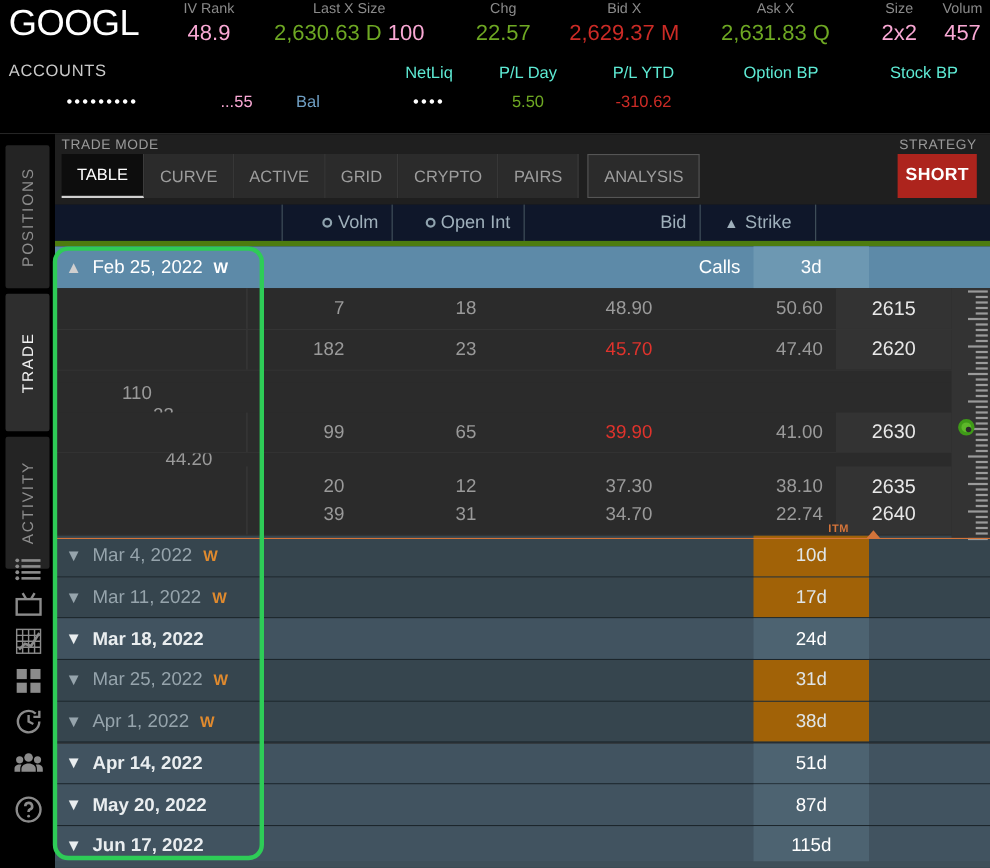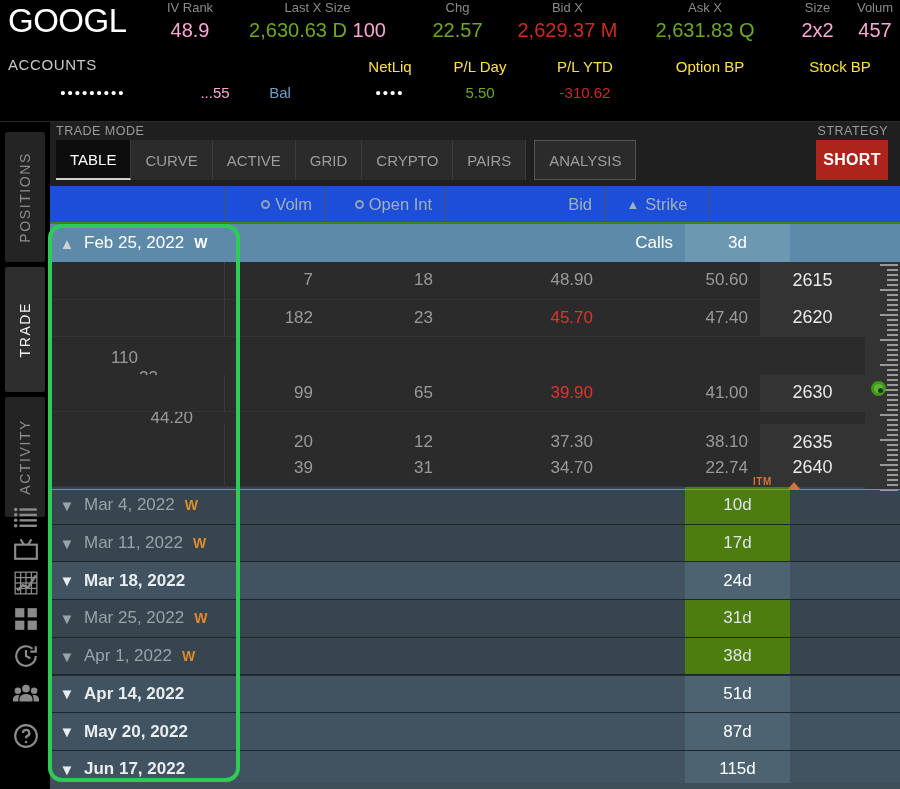--- a/index.html
+++ b/index.html
@@ -17,21 +17,21 @@
   .qcol { position:absolute; top:0; text-align:center; }
   .qlbl { font-size:13px; color:#8a8a8a; line-height:16px; white-space:nowrap; }
   .qval { font-size:20px; line-height:28px; white-space:nowrap; }
   .g { color:#6ea823; } .r { color:#cc2b26; } .gr { color:#f9a8d4; } .w { color:#cfcfcf; }
 
   
   .acct-bar { position:absolute; left:0; top:50px; width:900px; height:72px; background:#000;
               border-bottom:1px solid #2a2a2a; }
   .acct-lbl { position:absolute; left:8px; top:56px; font-size:15px; color:#c9c9c9; letter-spacing:0.6px; }
   .acol { position:absolute; text-align:center; }
-  .acol .h { font-size:15px; color:#fde047; line-height:22px; white-space:nowrap; }
+  .acol .h { font-size:15px; color:#5eead4; line-height:22px; white-space:nowrap; }
   .acol .v { font-size:15px; line-height:30px; white-space:nowrap; }
   .dots { letter-spacing:2px; color:#fff; font-size:15px; }
   .blue { color:#6f9fc4; }
 
   
   .rail { position:absolute; left:0; top:122px; width:50px; height:667px; background:#000; }
   .vtab { position:absolute; left:5px; width:40px; background:#242424; border-radius:2px;
           display:flex; align-items:center; justify-content:center; }
   .vtab span { writing-mode:vertical-rl; transform:rotate(180deg); font-size:14px;
                letter-spacing:1.6px; color:#8d8d8d; }
@@ -58,21 +58,21 @@
   .row { position:absolute; left:0; width:850px; display:flex; }
   .cell { display:flex; align-items:center; height:100%; font-size:17px; }
   .c-spacer { width:175px; }
   .c-volm   { width:100px; justify-content:flex-end; padding-right:12px; }
   .c-oi     { width:120px; justify-content:flex-end; padding-right:12px; }
   .c-bid    { width:160px; justify-content:flex-end; padding-right:12px; }
   .c-ask    { width:155px; justify-content:flex-end; padding-right:12px; }
   .c-strike { width:105px; justify-content:center; }
   .c-ruler  { width:35px; }
 
-  .hdr { top:0; height:38px; background:#1d4ed8; border-bottom:2px solid #4d7c0f; }
+  .hdr { top:0; height:38px; background:#0f172a; border-bottom:5px solid #4d7c0f;padding-left:32px; }
   .hdr .cell { color:#9fb0bb; font-size:16.5px; border-right:1px solid #44545e; }
   .hdr .c-ruler { border-right:none; }
   .hdr .c-spacer { border-right:1px solid #44545e; }
   .dotico { display:inline-block; width:9px; height:9px; border:2px solid #8fa3ae; border-radius:50%;
             margin-right:5px; position:relative; top:0px; }
   .caret-up-s { display:inline-block; margin-right:6px; font-size:13px; color:#9fb0bb; }
 
   .exp-hdr { height:38px; background:#5d8aa8; }
   .exp-hdr .c-calls { width:460px; justify-content:flex-end; padding-right:12px; color:#fff; font-size:17px; }
   .exp-hdr .c-3d { width:105px; justify-content:center; background:#6d98b2; color:#fff; font-size:17px; }
@@ -94,21 +94,21 @@
              border-right:6px solid transparent; border-bottom:7px solid #d4743a; }
 
   .erow { height:37.7px; border-bottom:1px solid #1c262c; }
   .erow.weekly { background:#36454e; }
   .erow.weekly .ename { color:#96a4ac; }
   .erow.weekly .chev { color:#96a4ac; }
   .erow.monthly { background:#415360; }
   .erow.monthly .ename { color:#e9edef; font-weight:bold; }
   .erow.monthly .chev { color:#e9edef; }
   .erow .c-days { width:105px; justify-content:center; font-size:17px; }
-  .erow.weekly .c-days { background:#4d7c0f; color:#dfe5e8; }
+  .erow.weekly .c-days { background:#a16207; color:#dfe5e8; }
   .erow.monthly .c-days { background:#4d6371; color:#fff; }
   .erow .c-mid { width:460px; }
 
   
   .ruler { position:absolute; right:0; width:35px; background:#333333; }
   .tick { position:absolute; right:2px; height:2px; background:#9a9a9a; }
   .tick.sm { width:11px; }
   .tick.lg { width:18px; }
   .dotmark { position:absolute; width:15px; height:15px; border-radius:50%;
              background:#5db82a; border:3px solid #3f9a18; }

